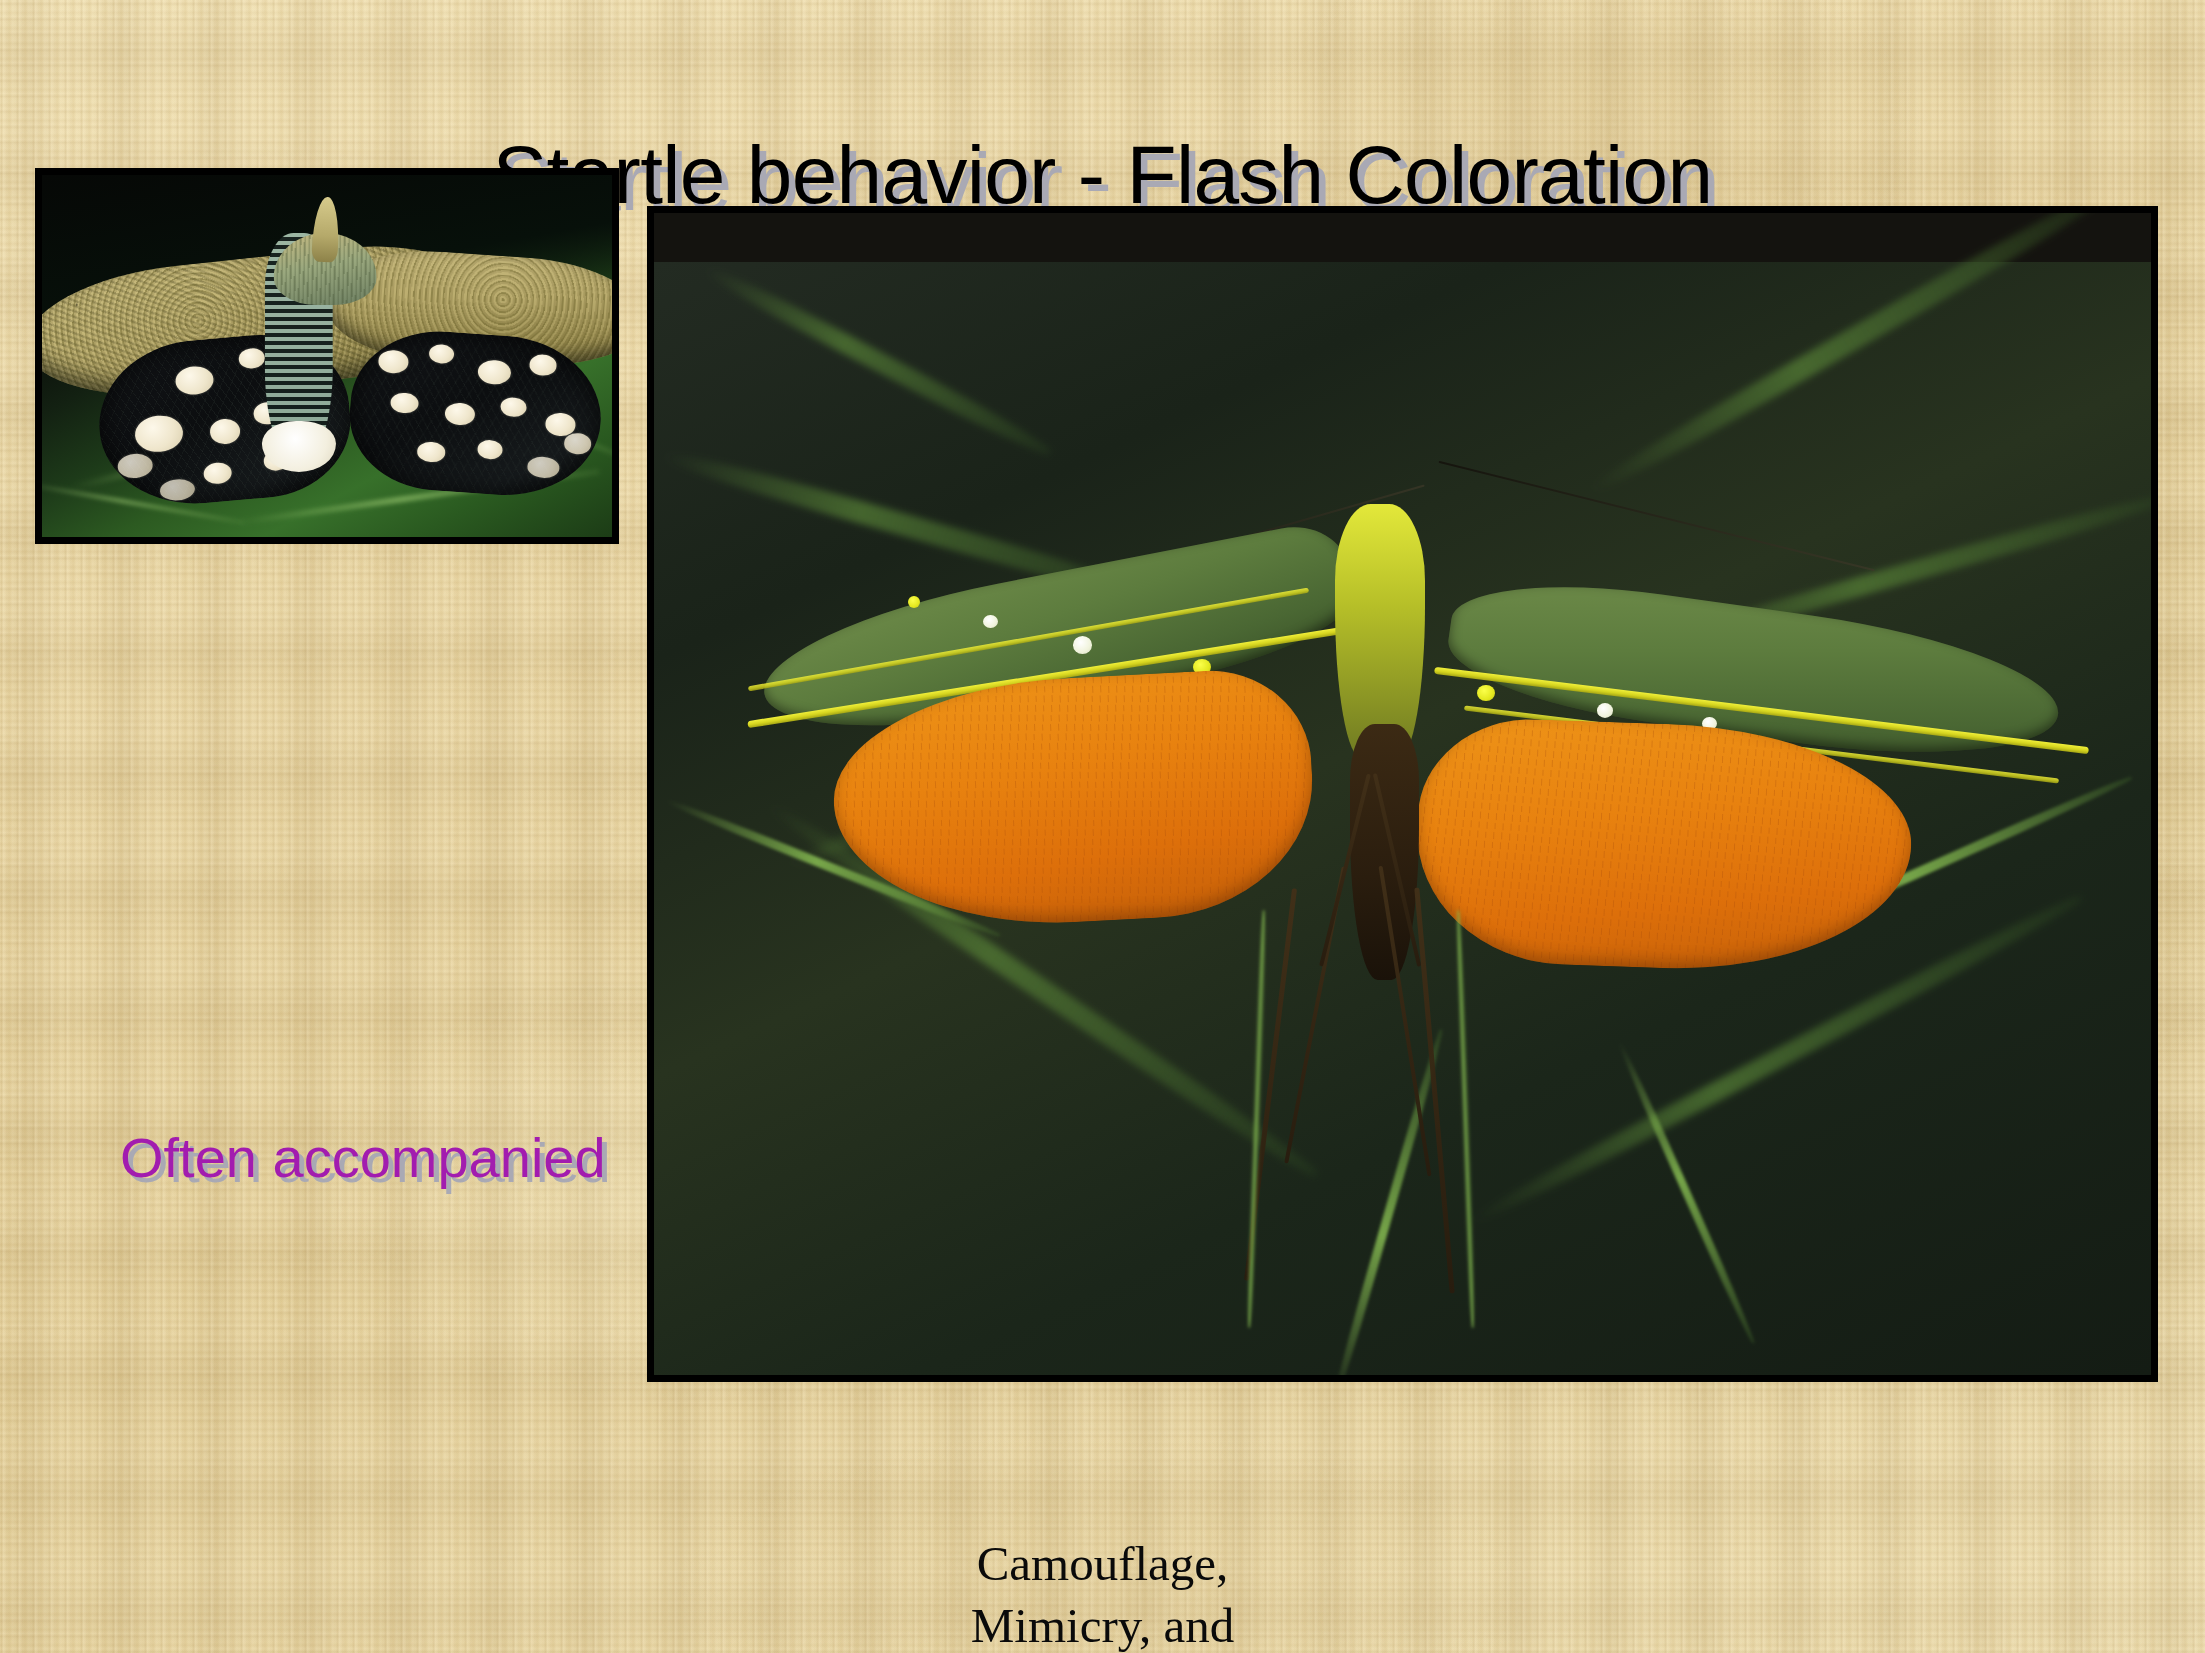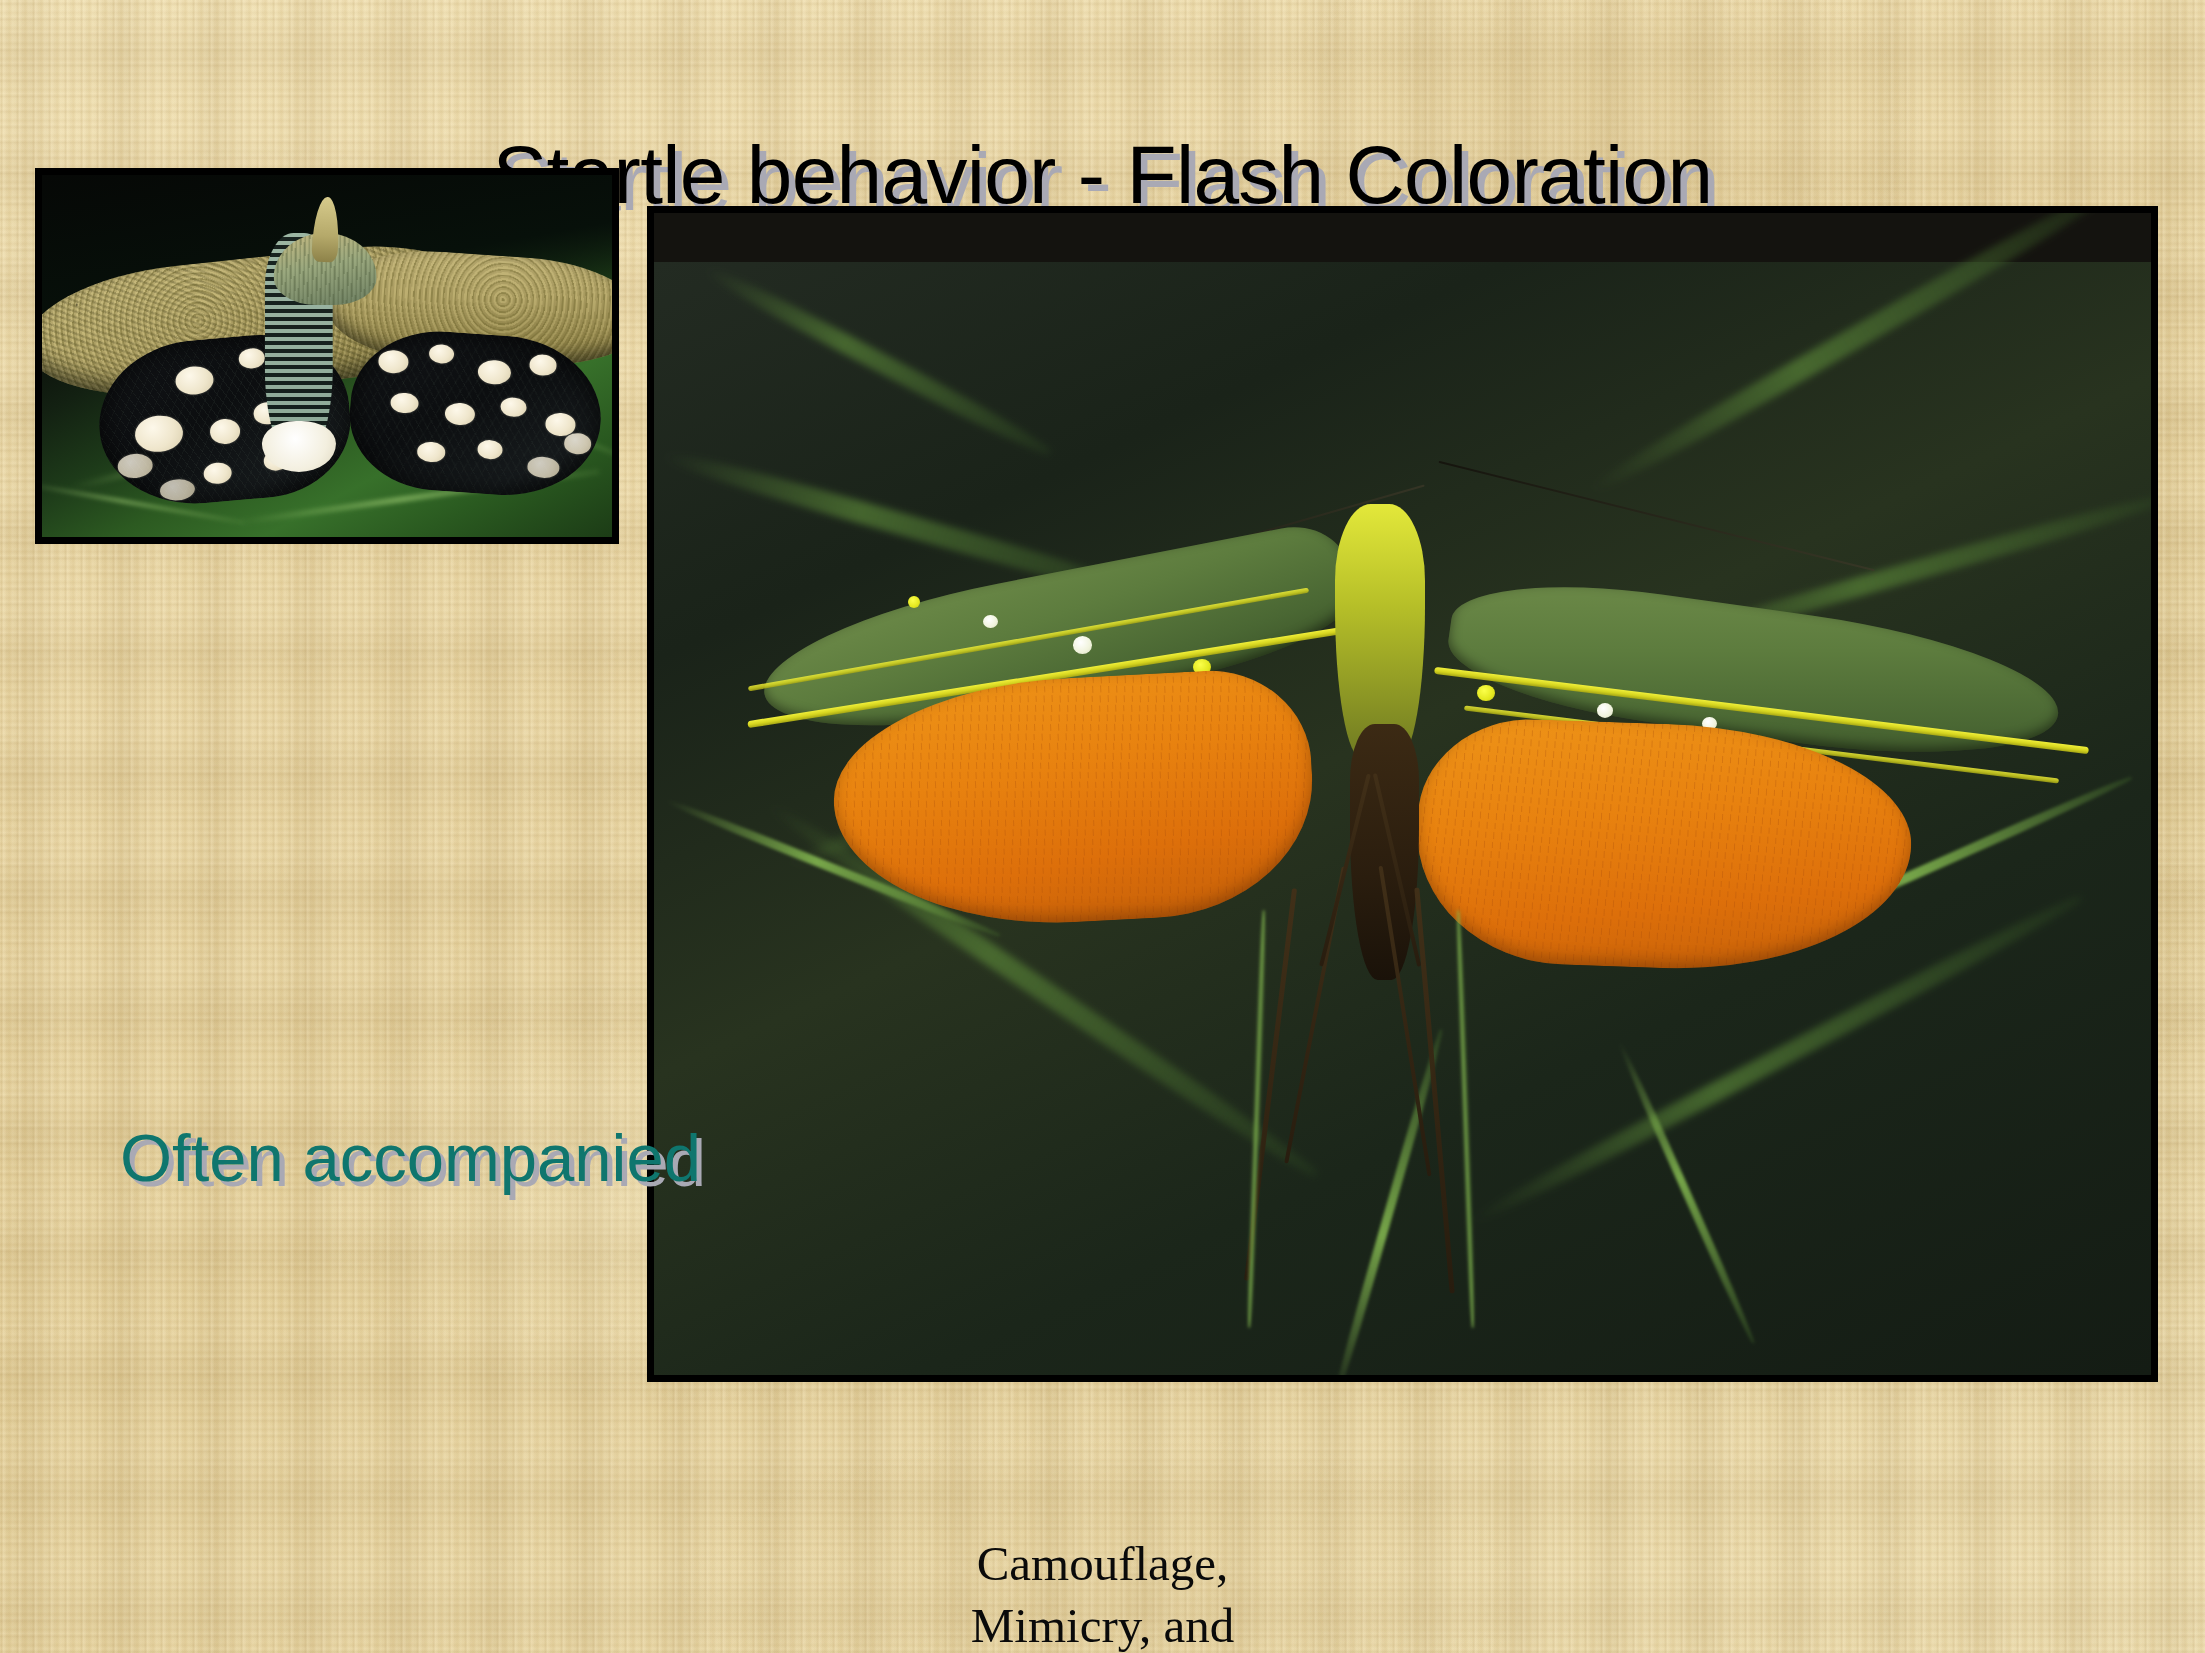--- a/index.html
+++ b/index.html
@@ -267,23 +267,23 @@
   }
   .kd-spot.yellow { background: radial-gradient(circle at 40% 35%, #fbff4a 0%, #e4e81f 60%, #bcc018 100%); }
   .kd-spot.white  { background: radial-gradient(circle at 40% 35%, #ffffff 0%, #f0f3dc 60%, #d5d9bd 100%); }
 
   
   #body-text {
     position: absolute;
     left: 120px;
     top: 1123px;
     width: 882px;
-    font-size: 67px;
+    font-size: 56px;
     line-height: 69px;
-    color: #0f766e;
+    color: #a21caf;
     text-shadow: 5.1px 5.1px 0 #a9a9b4;
   }
   #body-text .line { display: block; white-space: nowrap; }
 
   
   #footer-text {
     position: absolute;
     left: 0; right: 0;
     top: 1533px;
     text-align: center;

